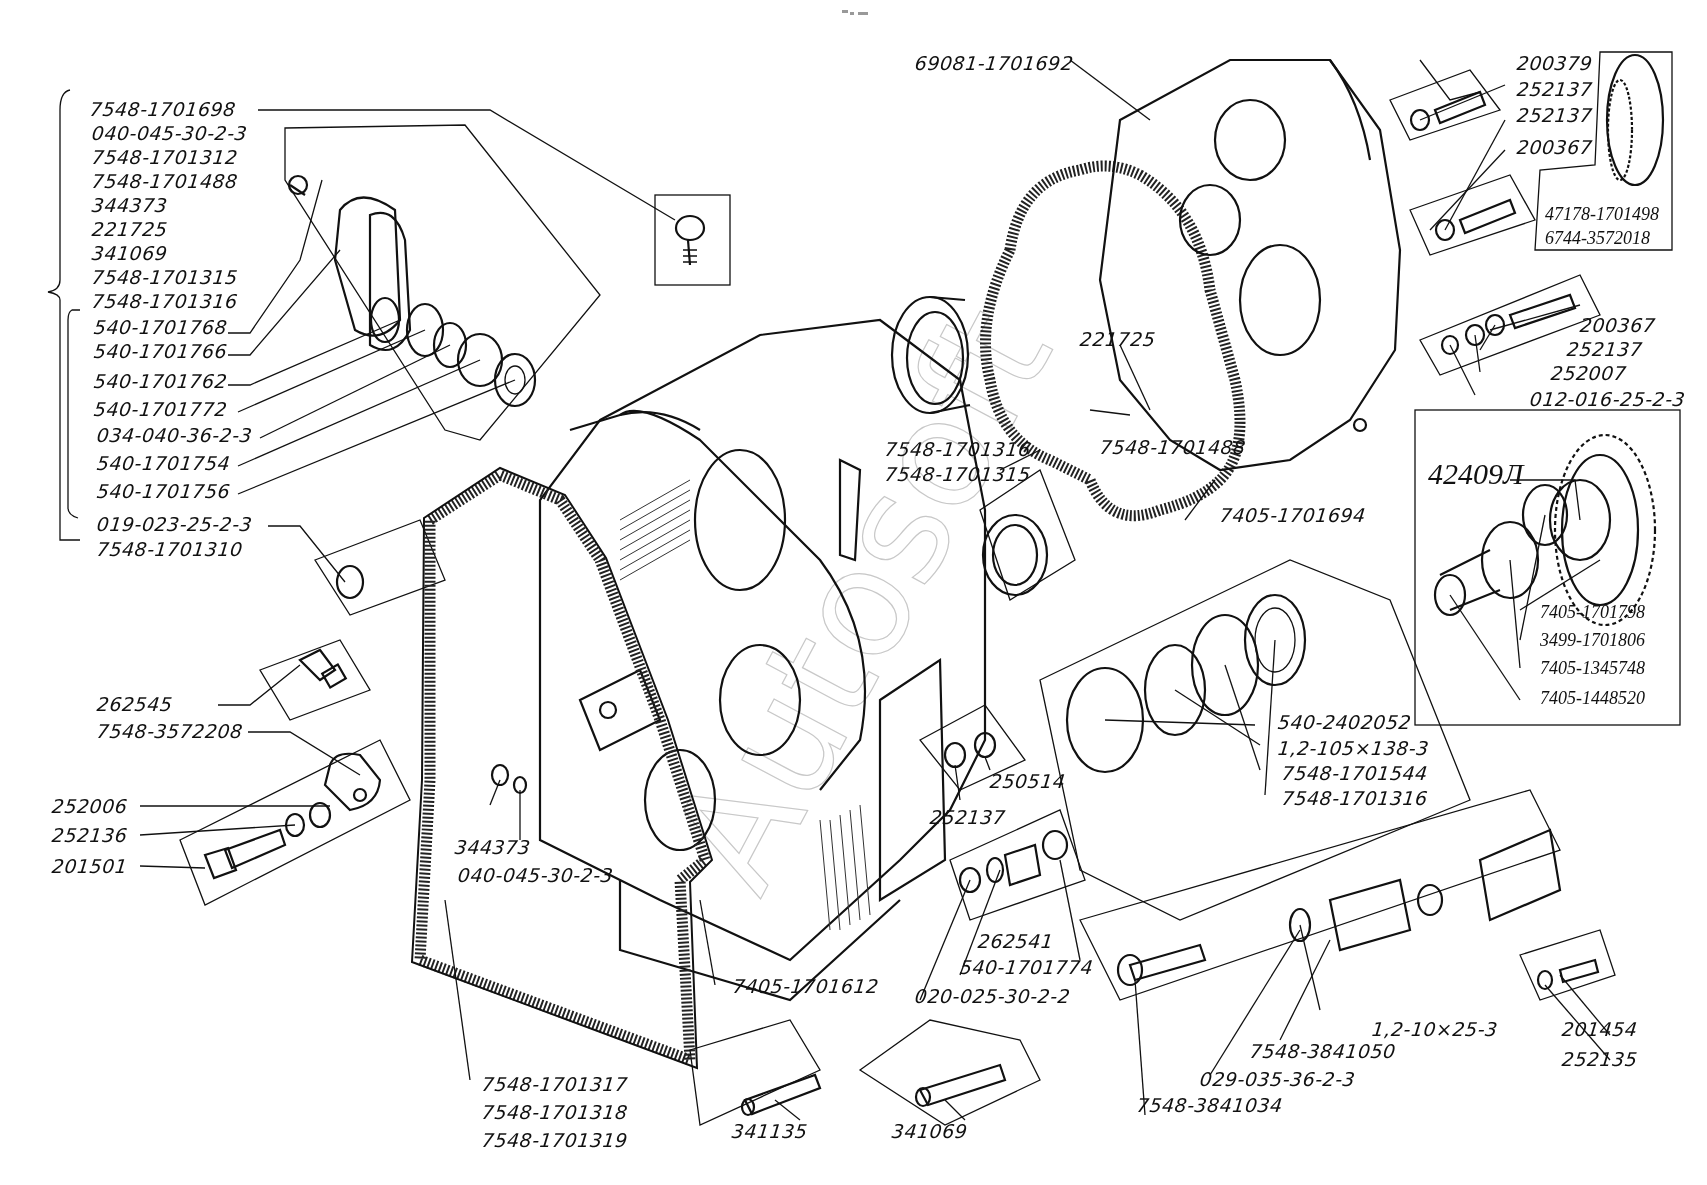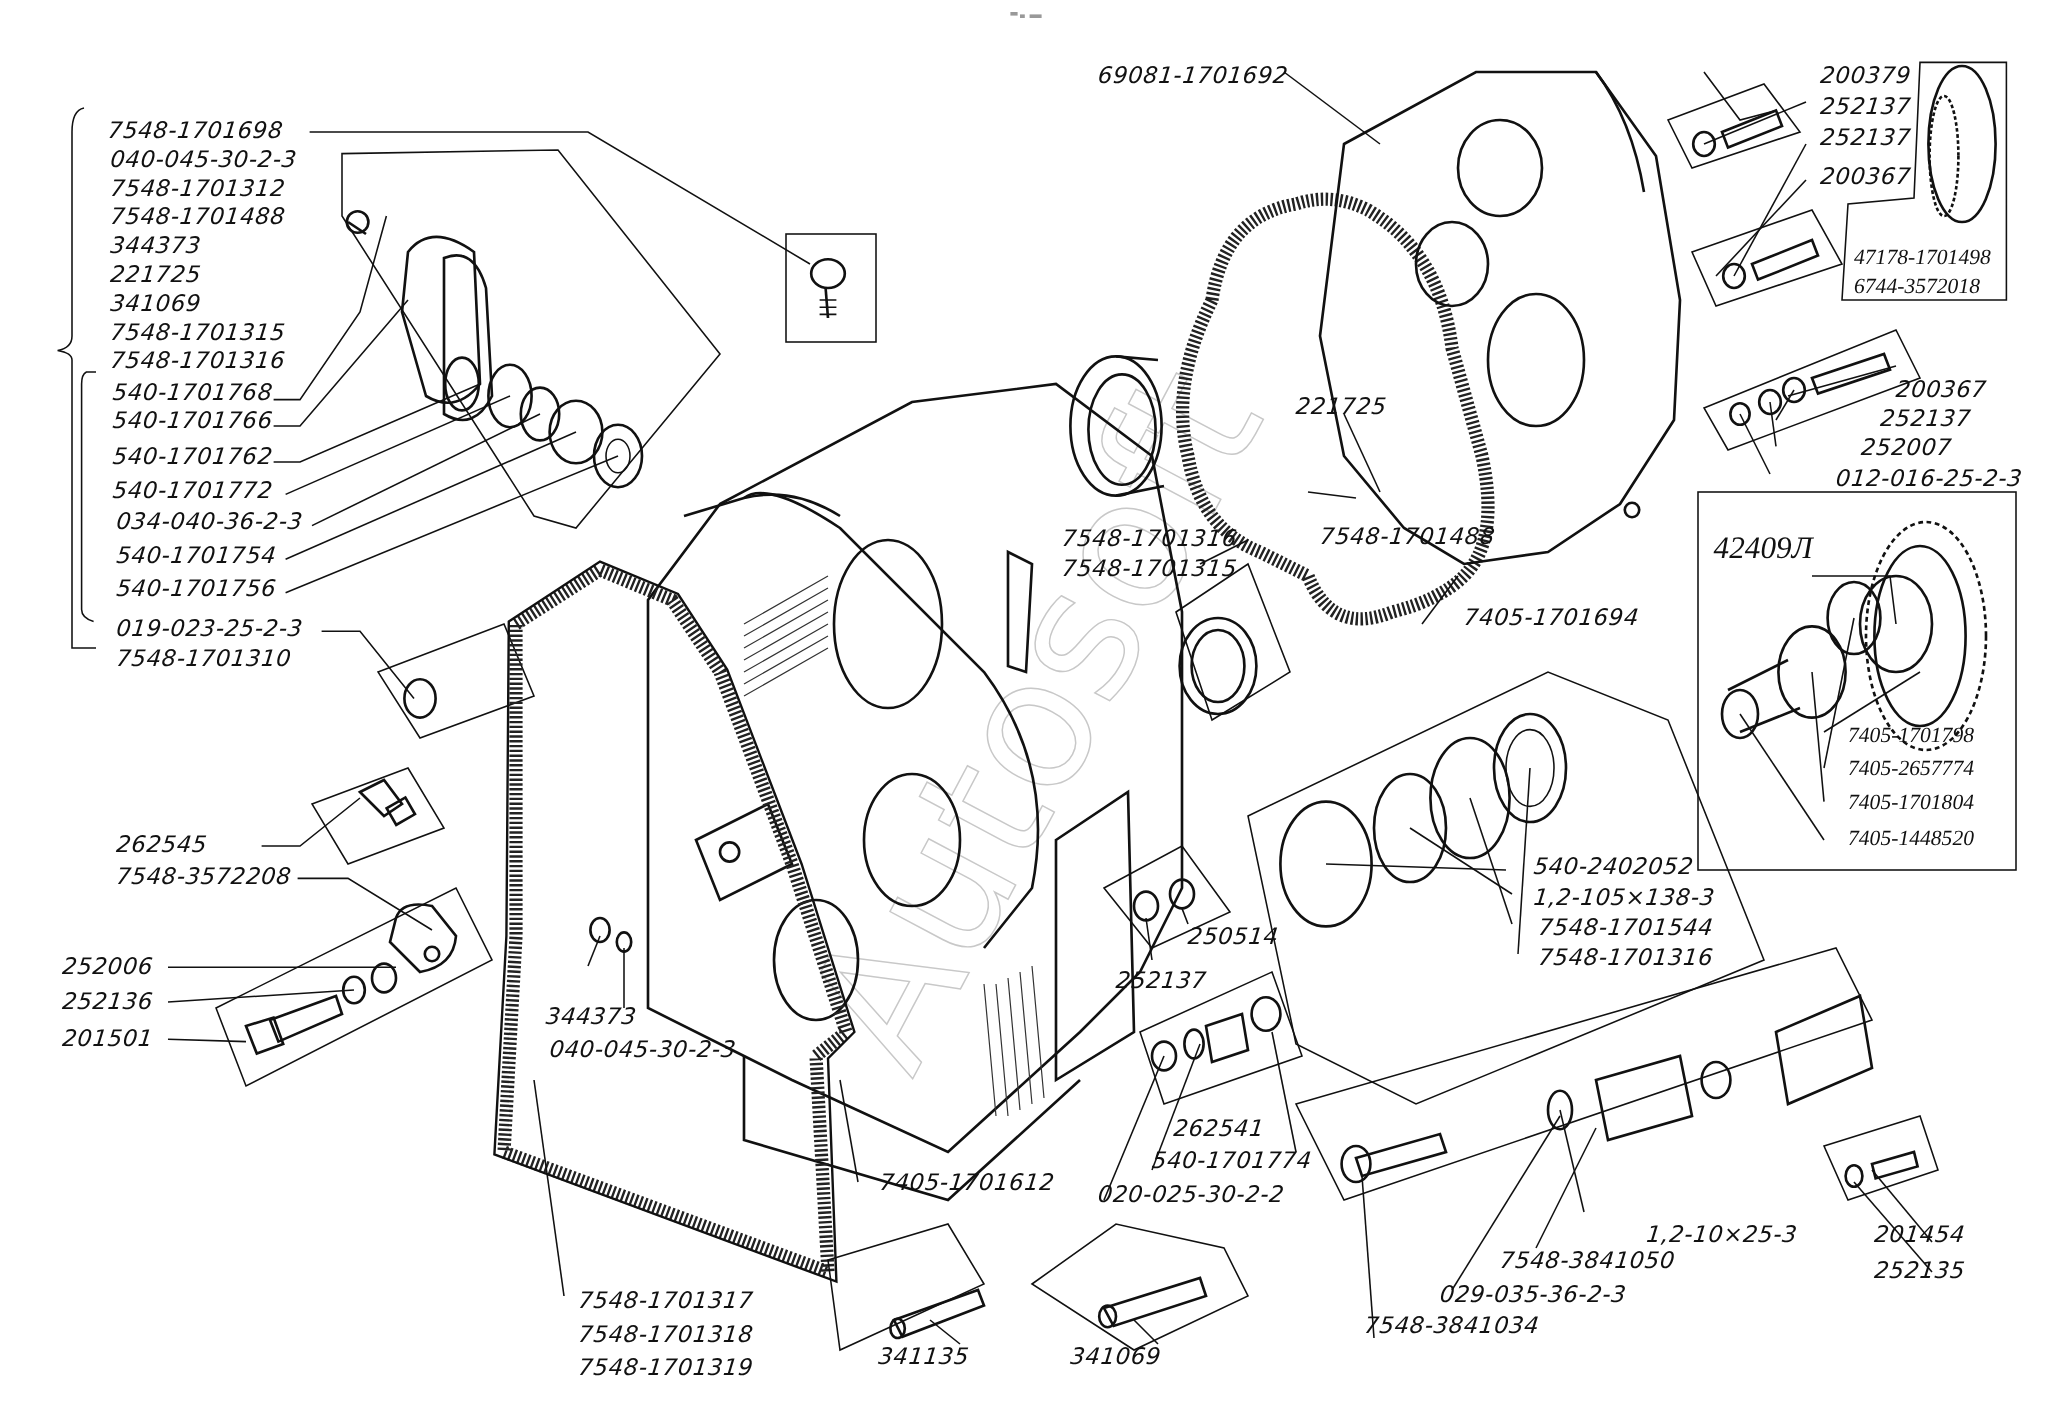--- a/index.html
+++ b/index.html
@@ -329,24 +329,24 @@
 <span class="lbl" style="left:1517px;top:106px">252137</span>
 <span class="lbl" style="left:1517px;top:138px">200367</span>
 <span class="lbl serif" style="left:1545px;top:205px">47178-1701498</span>
 <span class="lbl serif" style="left:1545px;top:229px">6744-3572018</span>
 
 <span class="lbl" style="left:1580px;top:316px">200367</span>
 <span class="lbl" style="left:1567px;top:340px">252137</span>
 <span class="lbl" style="left:1551px;top:364px">252007</span>
 <span class="lbl" style="left:1530px;top:390px">012-016-25-2-3</span>
 
-<span class="lbl serif" style="left:1428px;top:444px;font-size:26px">42409Л</span>
+<span class="lbl serif" style="left:1428px;top:459px;font-size:30px">42409Л</span>
 <span class="lbl serif" style="left:1540px;top:603px">7405-1701798</span>
-<span class="lbl serif" style="left:1540px;top:631px">7405-2657774</span>
-<span class="lbl serif" style="left:1540px;top:659px">7405-1701804</span>
+<span class="lbl serif" style="left:1540px;top:631px">3499-1701806</span>
+<span class="lbl serif" style="left:1540px;top:659px">7405-1345748</span>
 <span class="lbl serif" style="left:1540px;top:689px">7405-1448520</span>
 
 <span class="lbl" style="left:1372px;top:1020px">1,2-10×25-3</span>
 <span class="lbl" style="left:1250px;top:1042px">7548-3841050</span>
 <span class="lbl" style="left:1200px;top:1070px">029-035-36-2-3</span>
 <span class="lbl" style="left:1137px;top:1096px">7548-3841034</span>
 <span class="lbl" style="left:1562px;top:1020px">201454</span>
 <span class="lbl" style="left:1562px;top:1050px">252135</span>
 </div>
 

